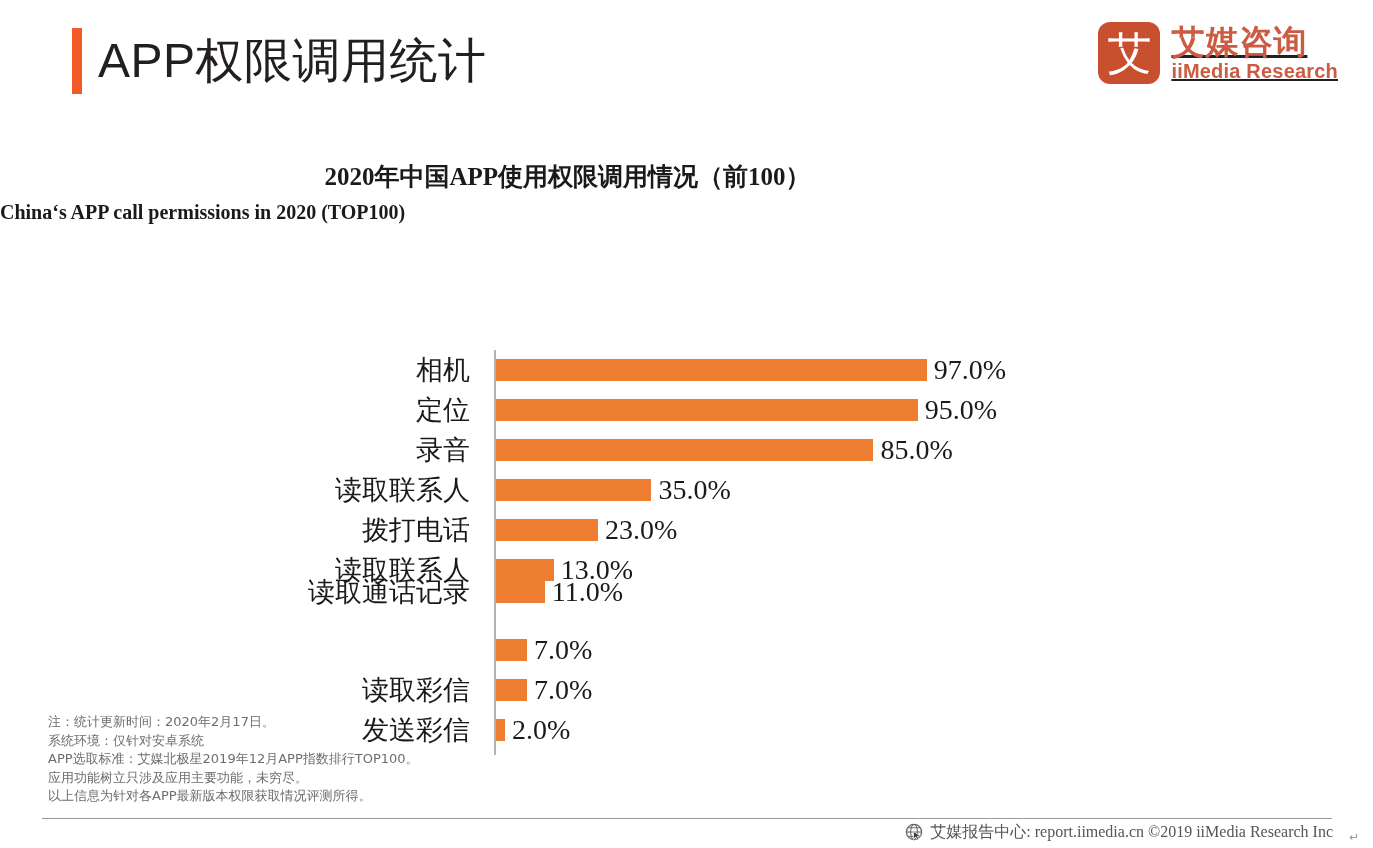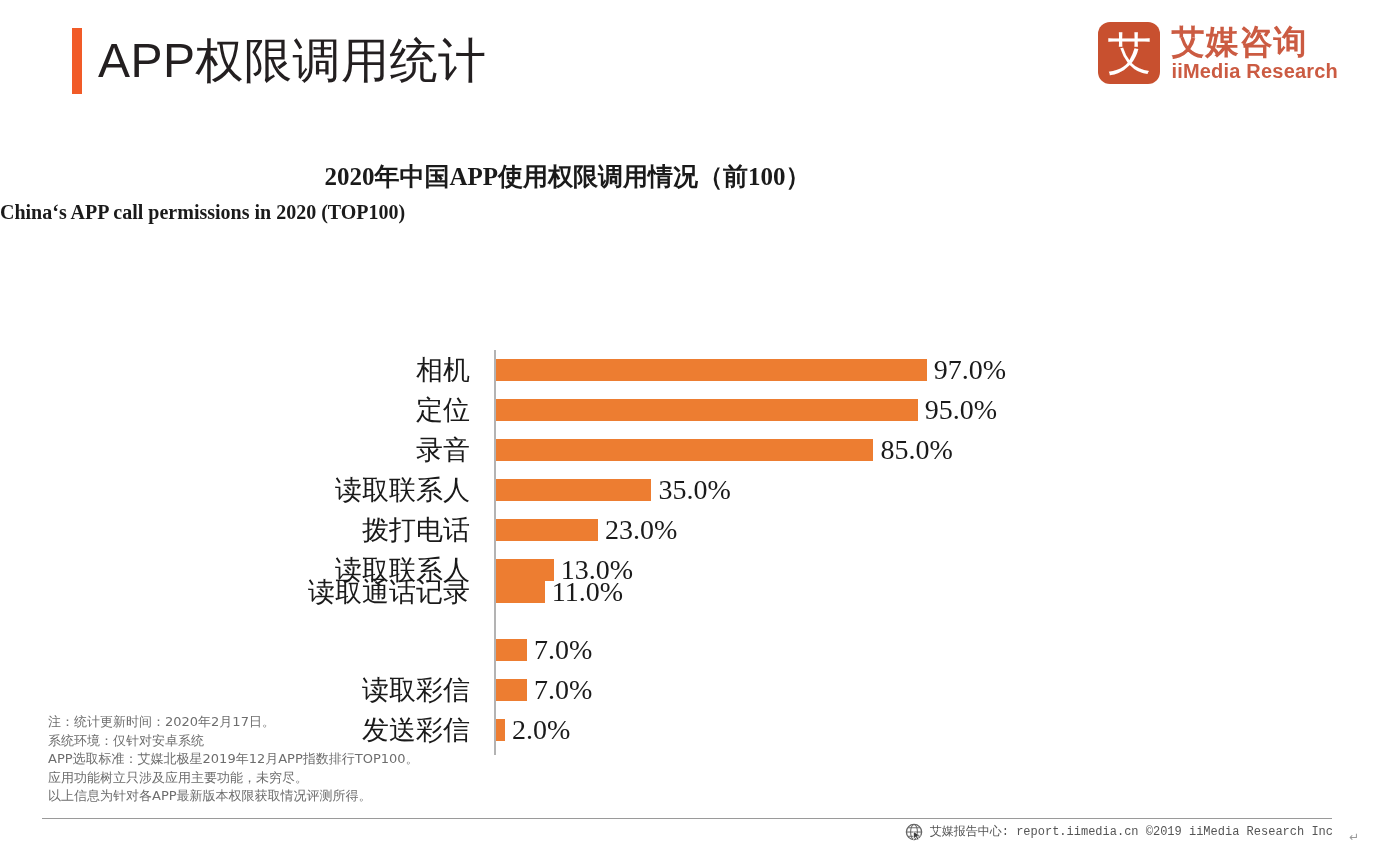--- a/index.html
+++ b/index.html
@@ -74,20 +74,21 @@
     font-size: 44px;
     line-height: 44px;
     color: #ffffff;
     font-family: "DejaVu Sans", sans-serif;
     font-weight: 500;
   }
   #brand-text {
     display: flex;
     flex-direction: column;
     justify-content: space-between;
+    text-decoration: underline;
   }
   #brand-cn {
     font-size: 33px;
     line-height: 36px;
     color: #CB5B42;
     font-weight: 700;
     letter-spacing: 1px;
   }
   #brand-en {
     font-size: 20px;
@@ -201,24 +202,24 @@
     gap: 6px;
     white-space: nowrap;
   }
   #globe-icon {
     width: 19px;
     height: 19px;
     flex: 0 0 auto;
     display: block;
   }
   #footer-text {
-    font-size: 12px;
+    font-size: 16px;
     line-height: 22px;
     color: #555555;
-    font-family: Liberation Mono, monospace;
+    font-family: Liberation Serif, serif;
   }
   #footer-mark {
     position: absolute;
     right: 14px;
     top: 830px;
     font-size: 12px;
     color: #9a9a9a;
     font-family: "DejaVu Sans", sans-serif;
   }
 </style>

